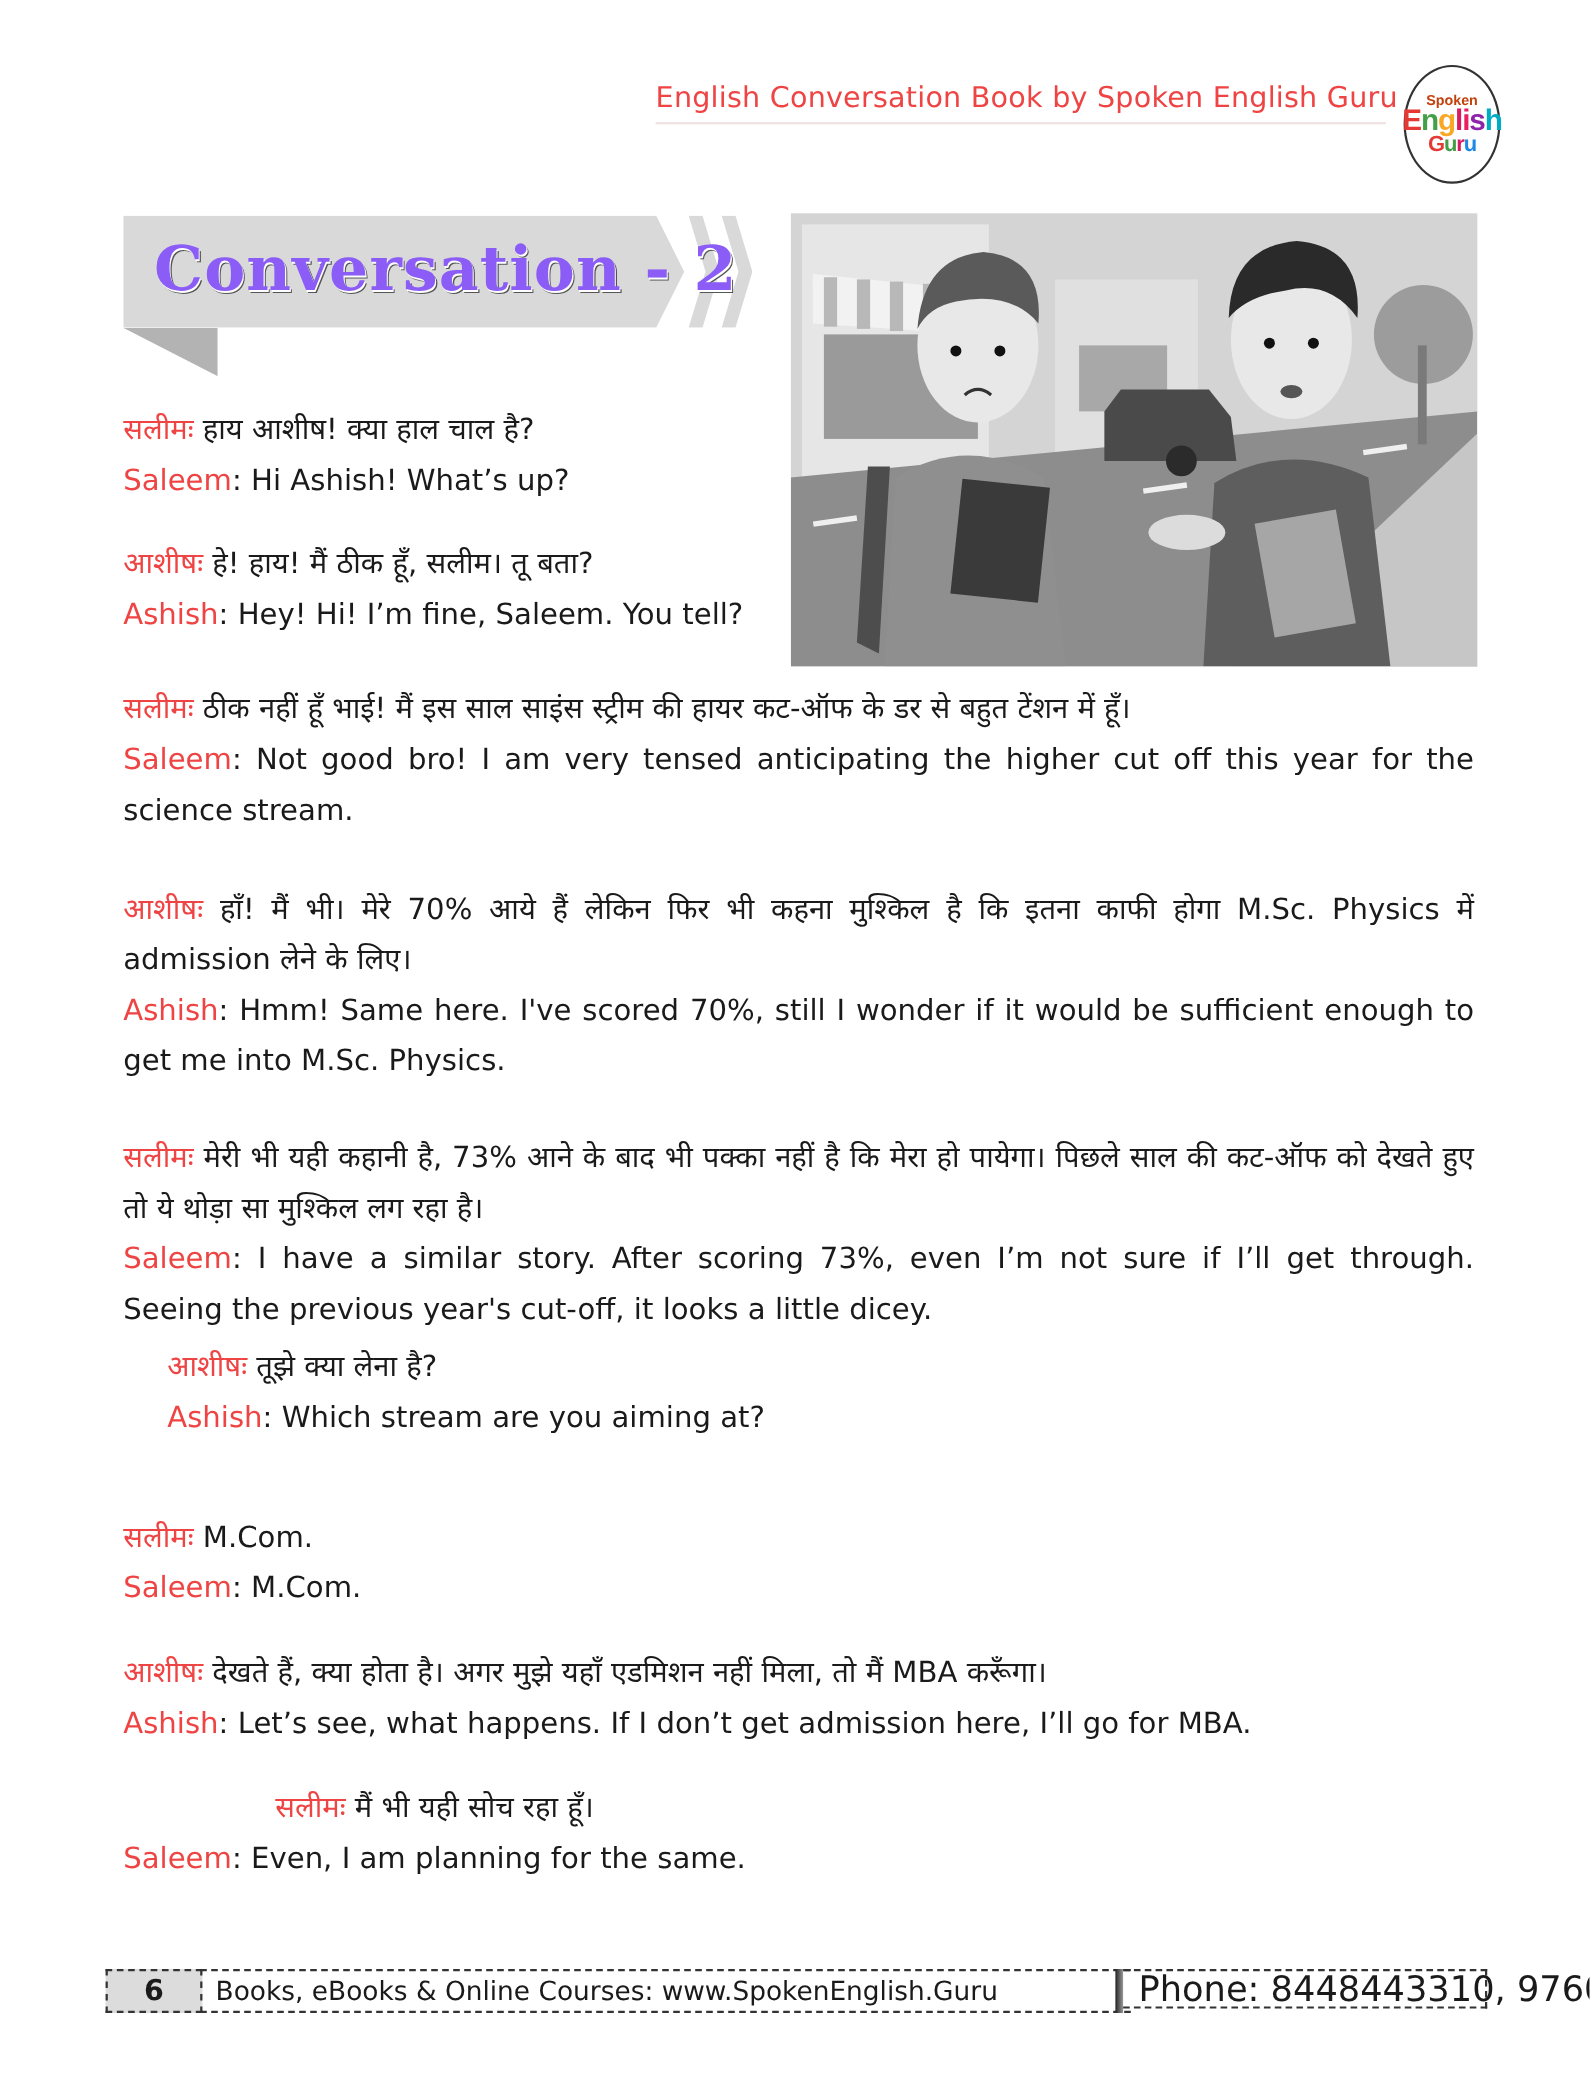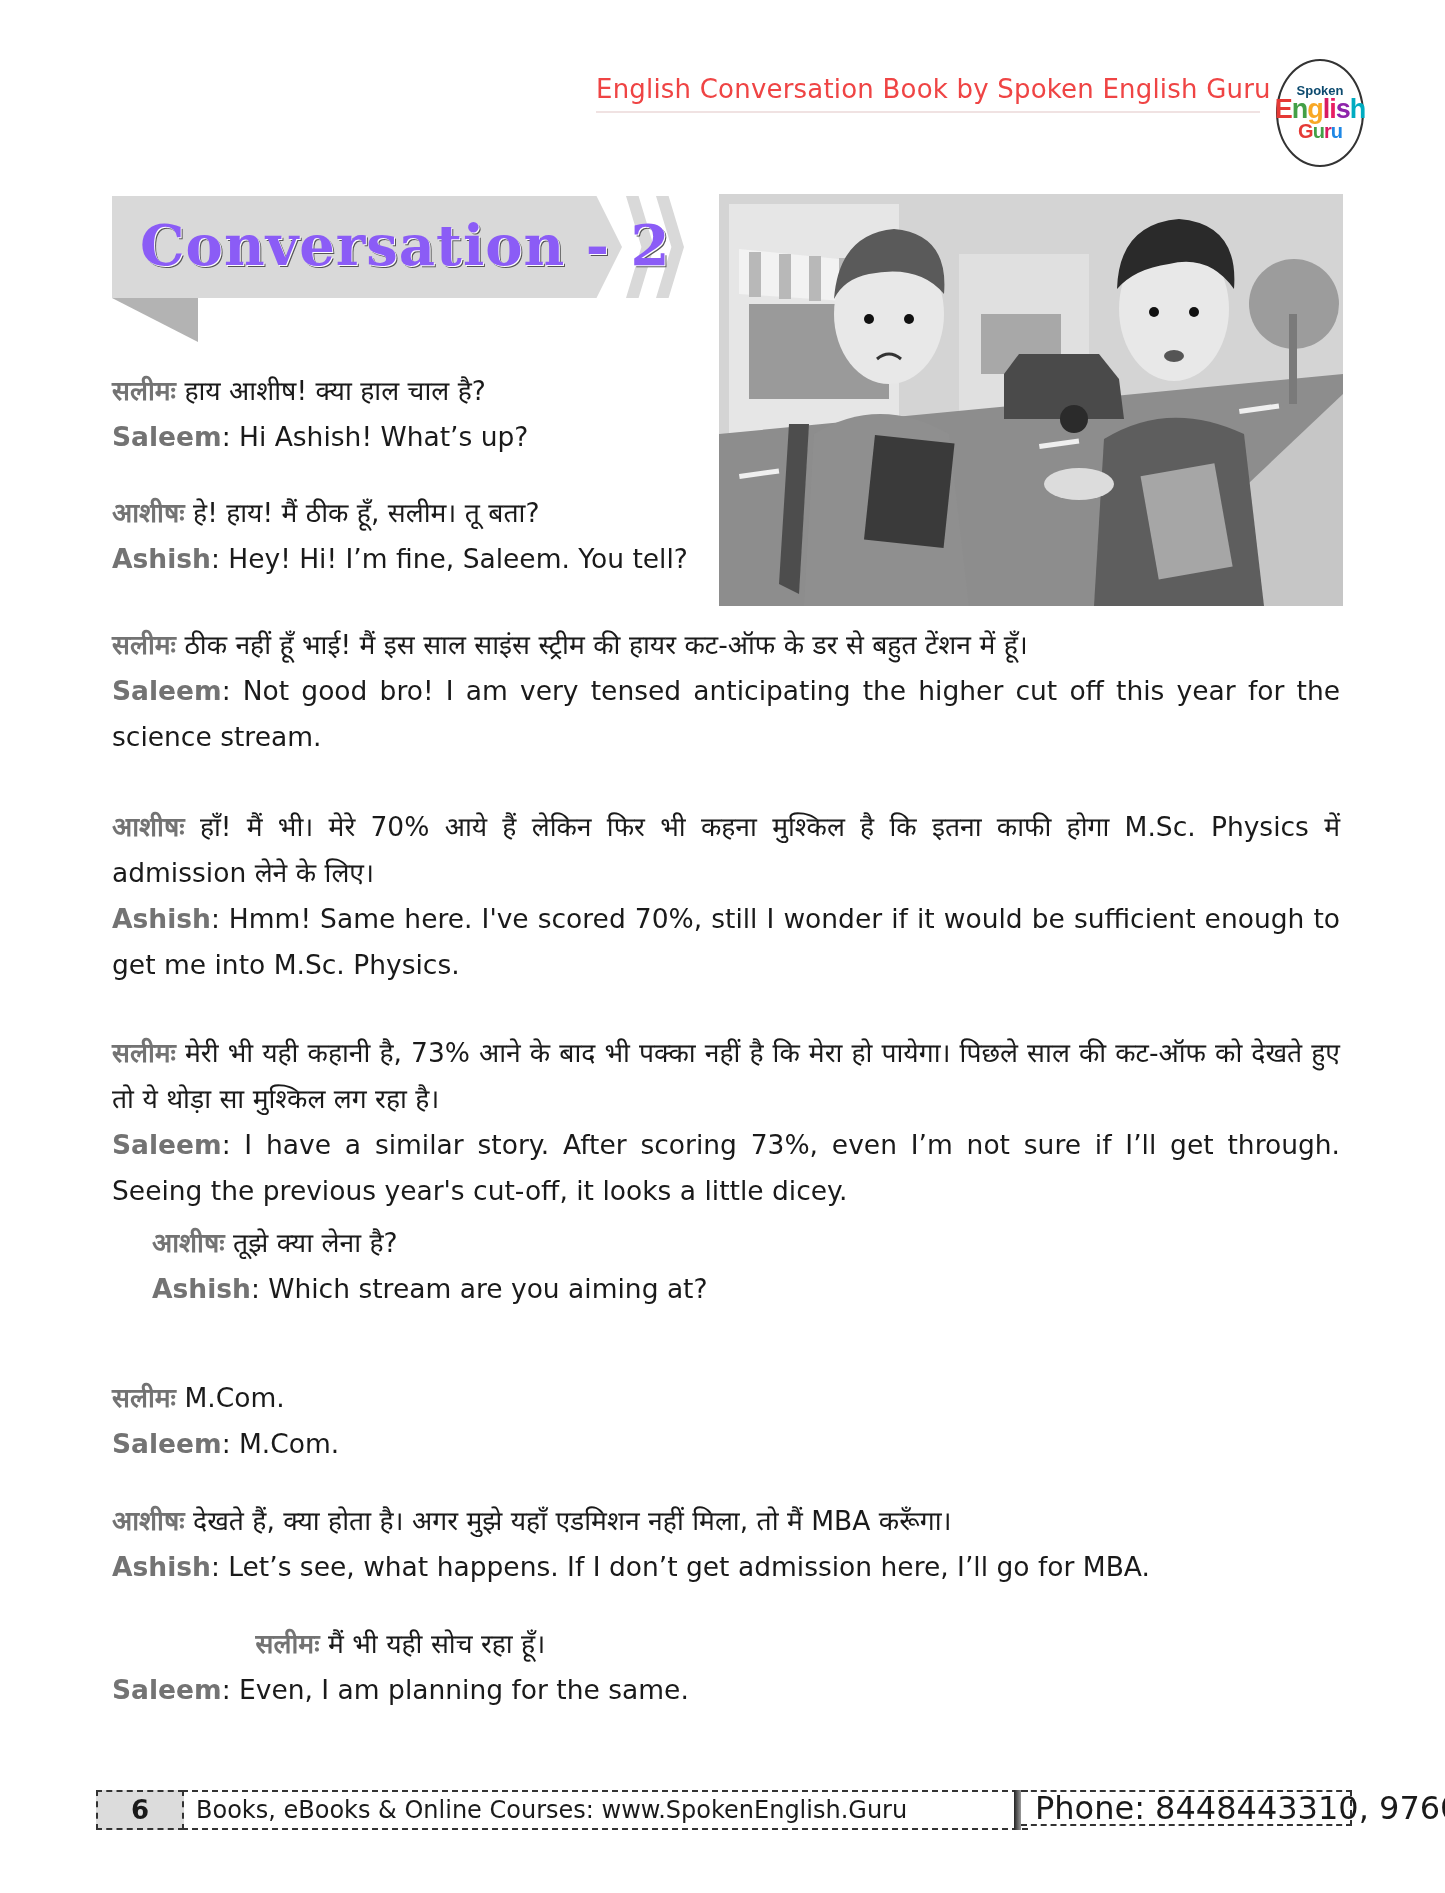--- a/index.html
+++ b/index.html
@@ -2,38 +2,38 @@
 <html><head>
 <meta charset="utf-8">
 <style>
   html, body { margin:0; padding:0; background:#ffffff; }
   body { width:1445px; height:1893px; position:relative; overflow:hidden; font-family:"DejaVu Sans", sans-serif; color:#1a1a1a; }
 
   
   .header-title { position:absolute; left:596px; top:74px; font-size:26px; color:#ef4444; font-family:"DejaVu Sans", sans-serif; letter-spacing:0.2px; white-space:nowrap; }
   .header-rule { position:absolute; left:596px; top:111px; width:664px; height:2px; background:#f0e2e2; }
   .logo { position:absolute; left:1276px; top:59px; width:84px; height:104px; border:2px solid #333; border-radius:50%; background:#fff; display:flex; flex-direction:column; align-items:center; justify-content:center; font-family:"Liberation Sans", sans-serif; font-weight:bold; line-height:0.95; }
-  .logo .l1 { font-size:13px; color:#0c4a6e; }
+  .logo .l1 { font-size:13px; color:#c2410c; }
   .logo .l2 { font-size:27px; letter-spacing:-1px; }
   .logo .l3 { font-size:20px; letter-spacing:-1px; }
 
   
   .banner { position:absolute; left:112px; top:196px; width:510px; height:102px; background:#d9d9d9; clip-path:polygon(0 0, 95% 0, 100% 50%, 95% 100%, 0 100%); }
   .banner-fold { position:absolute; left:112px; top:298px; width:86px; height:44px; background:#b3b3b3; clip-path:polygon(0 0, 100% 0, 100% 100%); }
   .chev { position:absolute; top:196px; width:28px; height:102px; background:#d9d9d9; clip-path:polygon(0 0, 45% 0, 100% 50%, 45% 100%, 0 100%, 55% 50%); }
   .title { position:absolute; left:140px; top:212px; font-family:"DejaVu Serif", serif; font-weight:bold; font-size:56px; color:#8b5cf6; letter-spacing:1px; white-space:nowrap; text-shadow:1px 1px 0 #fff, 2px 2px 0 #555; }
 
   
   .illus { position:absolute; left:719px; top:194px; width:624px; height:412px; background:#cfcfcf; overflow:hidden; }
   .illus svg { width:100%; height:100%; display:block; }
 
   
   .dlg { position:absolute; left:112px; font-size:26.5px; line-height:46px; color:#1a1a1a; }
   .dlg .hi, .dlg .en { display:block; }
-  .dlg .sp { font-weight:bold; color:#737373; }
+  .dlg .sp { font-weight:normal; color:#ef4444; }
   .dlg.wide { width:1228px; text-align:justify; }
 
   
   .footer { position:absolute; left:96px; top:1790px; width:1256px; height:38px; }
   .f-page { position:absolute; left:0; top:0; width:84px; height:36px; background:#dcdcdc; border:2px dashed #333; display:flex; align-items:center; justify-content:center; font-weight:bold; font-size:26px; }
   .f-books { position:absolute; left:86px; top:0; width:832px; height:36px; border-top:2px dashed #333; border-bottom:2px dashed #333; display:flex; align-items:center; padding-left:14px; font-size:24px; white-space:nowrap; }
   .f-sep { position:absolute; left:918px; top:0; width:7px; height:40px; background:linear-gradient(to right,#222,#999); }
   .f-phone { position:absolute; left:925px; top:0; width:329px; height:36px; border-top:2px dashed #333; border-bottom:2px dashed #333; border-right:2px dashed #333; display:flex; align-items:center; padding-left:14px; font-size:32px; white-space:nowrap; box-sizing:border-box; width:331px; }
 </style>
 </head>

